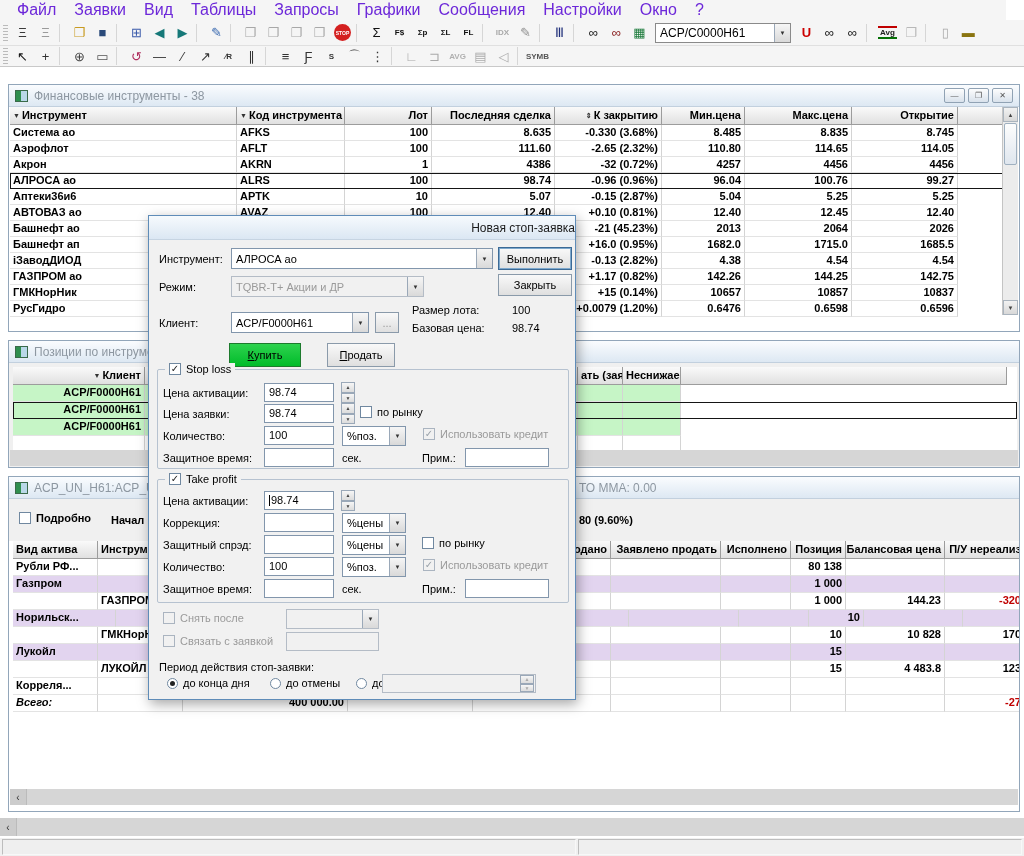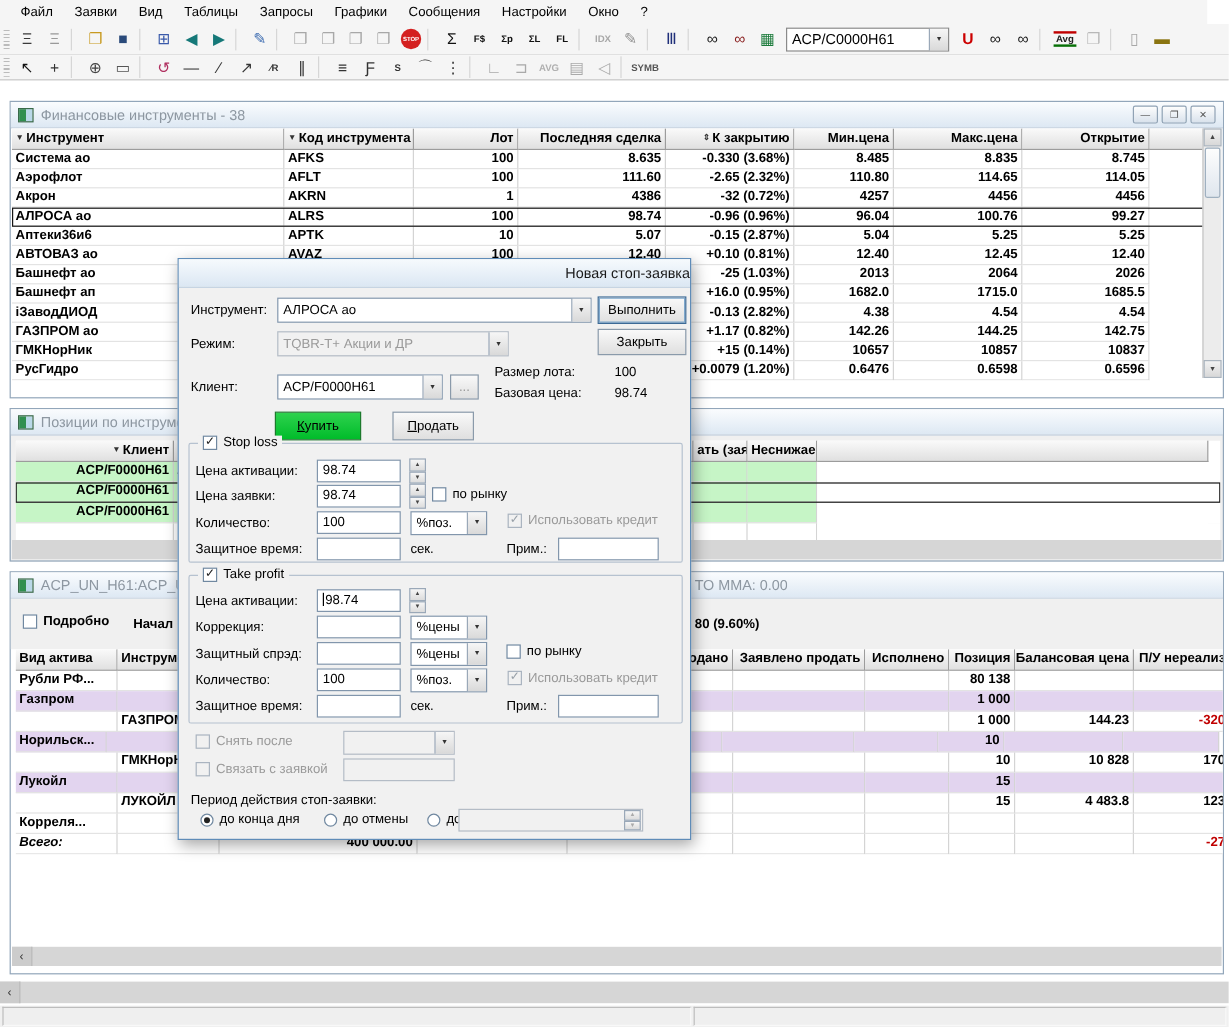--- a/index.html
+++ b/index.html
@@ -2,21 +2,21 @@
 <html><head>
 <meta charset="utf-8">
 <style>
   * { box-sizing: border-box; margin: 0; padding: 0; }
   html,body { width:1024px; height:856px; }
   body { font-family:"Liberation Sans",sans-serif; background:#fff; position:relative; overflow:hidden; }
   #app { position:absolute; inset:0; background:#fff; }
 
   
   .menubar { position:absolute; left:0; top:0; width:1006px; height:20px; background:#f5f5f5;
-             display:flex; align-items:center; padding-left:8px; font-size:11px; color:#000000; }
+             display:flex; align-items:center; padding-left:8px; font-size:16px; color:#6d28d9; }
   .mi { padding:2px 9px; cursor:default; }
   .toolbar { position:absolute; left:0; width:1024px; background:#f5f5f5; display:flex; align-items:center; }
   .tb1 { top:20px; height:26px; border-bottom:1px solid #e0e0e0; }
   .tb2 { top:46px; height:21px; border-bottom:1px solid #c9c9c9; }
   .grip { width:5px; height:16px; margin:0 3px;
           background:repeating-linear-gradient(#bbb 0 1px, transparent 1px 3px); }
   .iconset { display:flex; align-items:center; height:100%; }
   .tbi { width:23px; height:20px; display:inline-flex; align-items:center; justify-content:center;
          font-size:13px; color:#222; }
   .tb2 .tbi { height:18px; }
@@ -336,21 +336,21 @@
           <div class="tcell r" style="width: 83px;">12.40</div>
           <div class="tcell r" style="width: 107px;">12.45</div>
           <div class="tcell r" style="width: 106px;">12.40</div>
           <div class="tcell nl" style="width: 46px;"></div>
         </div>
         <div class="trow">
           <div class="tcell" style="width: 227px;">Башнефт ао</div>
           <div class="tcell" style="width: 108px;"></div>
           <div class="tcell r" style="width: 87px;"></div>
           <div class="tcell r" style="width: 123px;"></div>
-          <div class="tcell r" style="width: 107px;">-25 (1.03%)</div>
+          <div class="tcell r" style="width: 107px;">-21 (45.23%)</div>
           <div class="tcell r" style="width: 83px;">2013</div>
           <div class="tcell r" style="width: 107px;">2064</div>
           <div class="tcell r" style="width: 106px;">2026</div>
           <div class="tcell nl" style="width: 46px;"></div>
         </div>
         <div class="trow">
           <div class="tcell" style="width: 227px;">Башнефт ап</div>
           <div class="tcell" style="width: 108px;"></div>
           <div class="tcell r" style="width: 87px;"></div>
           <div class="tcell r" style="width: 123px;"></div>
@@ -553,21 +553,21 @@
           <div class="tcell r" style="width: 165px;"></div>
           <div class="tcell r" style="width: 125px;"></div>
           <div class="tcell r" style="width: 138px;"></div>
           <div class="tcell r" style="width: 110px;"></div>
           <div class="tcell r" style="width: 70px;"></div>
           <div class="tcell r" style="width: 55px;">1 000</div>
           <div class="tcell r" style="width: 99px;">144.23</div>
           <div class="tcell r red" style="width: 80px;">-320</div>
         </div>
         <div class="trow lav">
-          <div class="tcell" style="width: 76px;">Норильск...</div>
+          <div class="tcell" style="width: 103px;">Норильск...</div>
           <div class="tcell" style="width: 85px;"></div>
           <div class="tcell r" style="width: 165px;"></div>
           <div class="tcell r" style="width: 125px;"></div>
           <div class="tcell r" style="width: 138px;"></div>
           <div class="tcell r" style="width: 110px;"></div>
           <div class="tcell r" style="width: 70px;"></div>
           <div class="tcell r" style="width: 55px;">10</div>
           <div class="tcell r" style="width: 99px;"></div>
           <div class="tcell r" style="width: 80px;"></div>
         </div>

